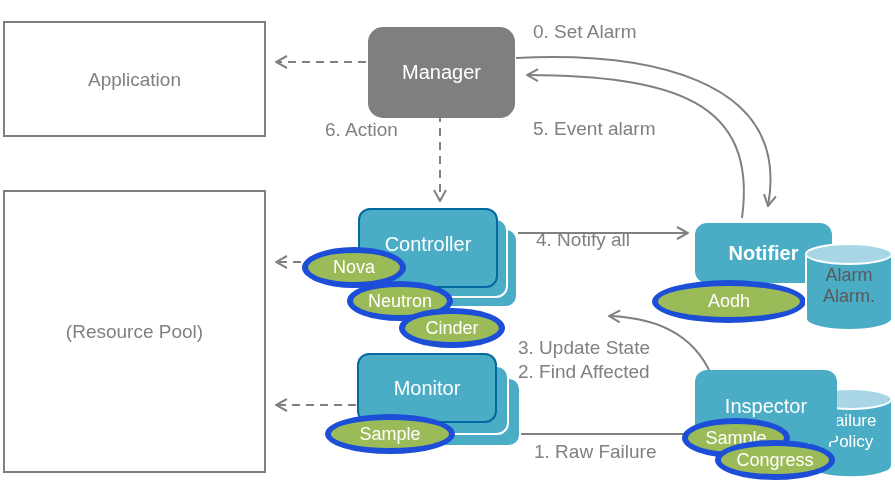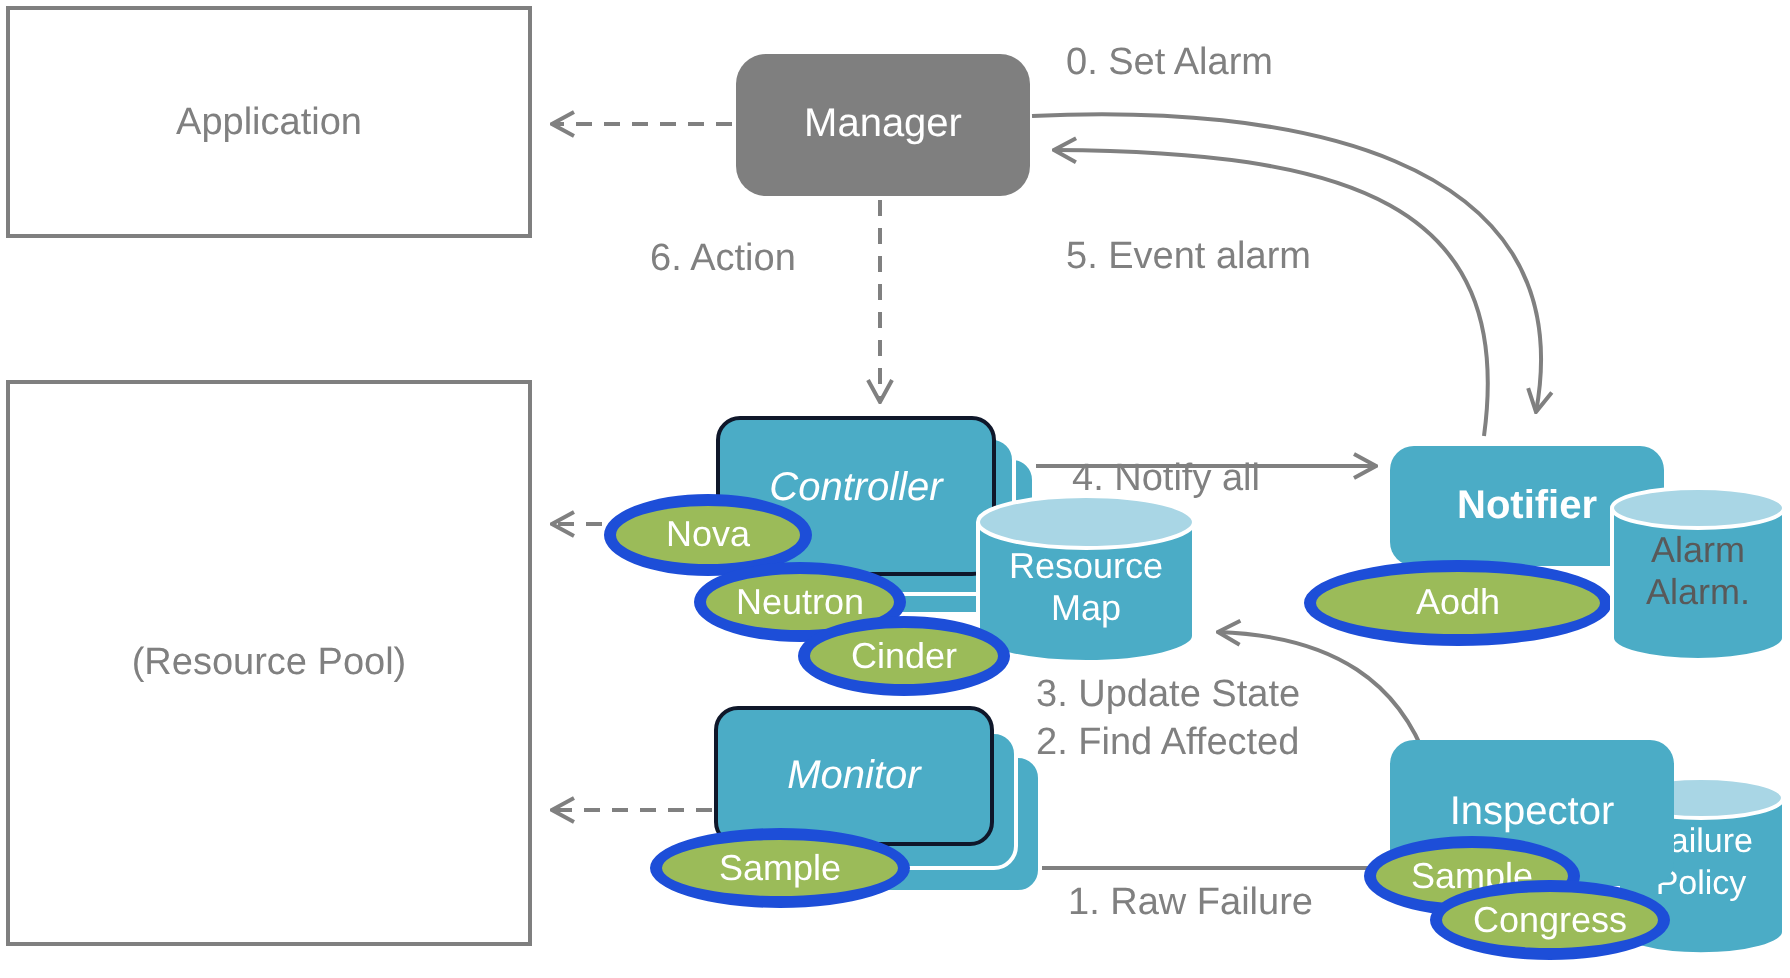--- a/index.html
+++ b/index.html
@@ -7,21 +7,21 @@
   .abs { position:absolute; box-sizing:border-box; }
   .box-white {
     border:2px solid #7F7F7F; background:#ffffff; color:#808080;
     display:flex; flex-direction:column; align-items:center; justify-content:center;
     text-align:center; font-size:19px; line-height:27px; white-space:pre;
   }
   .node {
     background:#4BACC6; color:#ffffff; border-radius:12px;
     display:flex; align-items:center; justify-content:center; font-size:20px;
   }
-  .node.bordered { border:2px solid #0f172a;font-style:italic; }
+  .node.bordered { border:2px solid #0369a1; }
   .manager {
     background:#7F7F7F; color:#ffffff; border-radius:15px;
     display:flex; align-items:center; justify-content:center; font-size:20px;
   }
   .layer { background:#4BACC6; border:2px solid #ffffff; border-radius:12px; }
   .ellipse {
     border-radius:50%; background:#9BBB59; border:6px solid #1d4ed8; color:#ffffff;
     display:flex; align-items:center; justify-content:center; font-size:18px;
   }
   .step { color:#808080; font-size:19px; white-space:nowrap; }
@@ -57,30 +57,20 @@
 
     <path d="M520,434 L684,434" fill="none" stroke="#808080" stroke-width="2"></path>
   </svg>
 
   <div class="abs layer" style="left:378px;top:228px;width:140px;height:80px;"></div>
   <div class="abs layer" style="left:368px;top:218px;width:140px;height:80px;"></div>
   <div class="abs node bordered" style="left:358px;top:208px;width:140px;height:80px;padding-bottom:8px;">
     <span>Controller</span>
   </div>
 
-  <div class="abs" style="left:488px;top:247px;width:110px;height:86px;">
-    <svg width="110" height="86">
-      <path d="M1,14 V71 A54,13 0 0 0 109,71 V14" fill="#4BACC6" stroke="#ffffff" stroke-width="2"></path>
-      <ellipse cx="55" cy="14" rx="54" ry="13" fill="#A9D6E5" stroke="#ffffff" stroke-width="2"></ellipse>
-    </svg>
-    <div class="cyl-label" style="top:26px;color:#ffffff;">
-      <div>Resource</div>
-      <div>Map</div>
-    </div>
-  </div>
 
   <div class="abs ellipse" style="left:302px;top:247px;width:104px;height:41px;">
     <span>Nova</span>
   </div>
   <div class="abs ellipse" style="left:347px;top:281px;width:106px;height:40px;">
     <span>Neutron</span>
   </div>
   <div class="abs ellipse" style="left:399px;top:308px;width:106px;height:40px;">
     <span>Cinder</span>
   </div>
@@ -124,28 +114,28 @@
   <div class="abs node" style="left:695px;top:370px;width:142px;height:73px;">
     <span>Inspector</span>
   </div>
   <div class="abs ellipse" style="left:682px;top:418px;width:108px;height:40px;">
     <span>Sample</span>
   </div>
   <div class="abs ellipse" style="left:715px;top:440px;width:120px;height:40px;">
     <span>Congress</span>
   </div>
 
-  <div class="abs box-white" style="left:3px;top:3px;width:263px;height:116px;">
+  <div class="abs box-white" style="left:3px;top:21px;width:263px;height:116px;">
     <span>Application</span>
   </div>
   <div class="abs box-white" style="left:3px;top:190px;width:263px;height:283px;">
     <span>(Resource Pool)</span>
   </div>
 
-  <div class="abs manager" style="left:368px;top:27px;width:147px;height:71px;">
+  <div class="abs manager" style="left:368px;top:27px;width:147px;height:91px;">
     <span>Manager</span>
   </div>
 
   <div class="abs step" style="left:533px;top:21px;">0. Set Alarm</div>
   <div class="abs step" style="left:325px;top:119px;">6. Action</div>
   <div class="abs step" style="left:533px;top:118px;">5. Event alarm</div>
   <div class="abs step" style="left:536px;top:195px;margin-top:34px;">4. Notify all</div>
   <div class="abs step" style="left:518px;top:337px;">3. Update State</div>
   <div class="abs step" style="left:518px;top:361px;">2. Find Affected</div>
   <div class="abs step" style="left:534px;top:441px;">1. Raw Failure</div>

